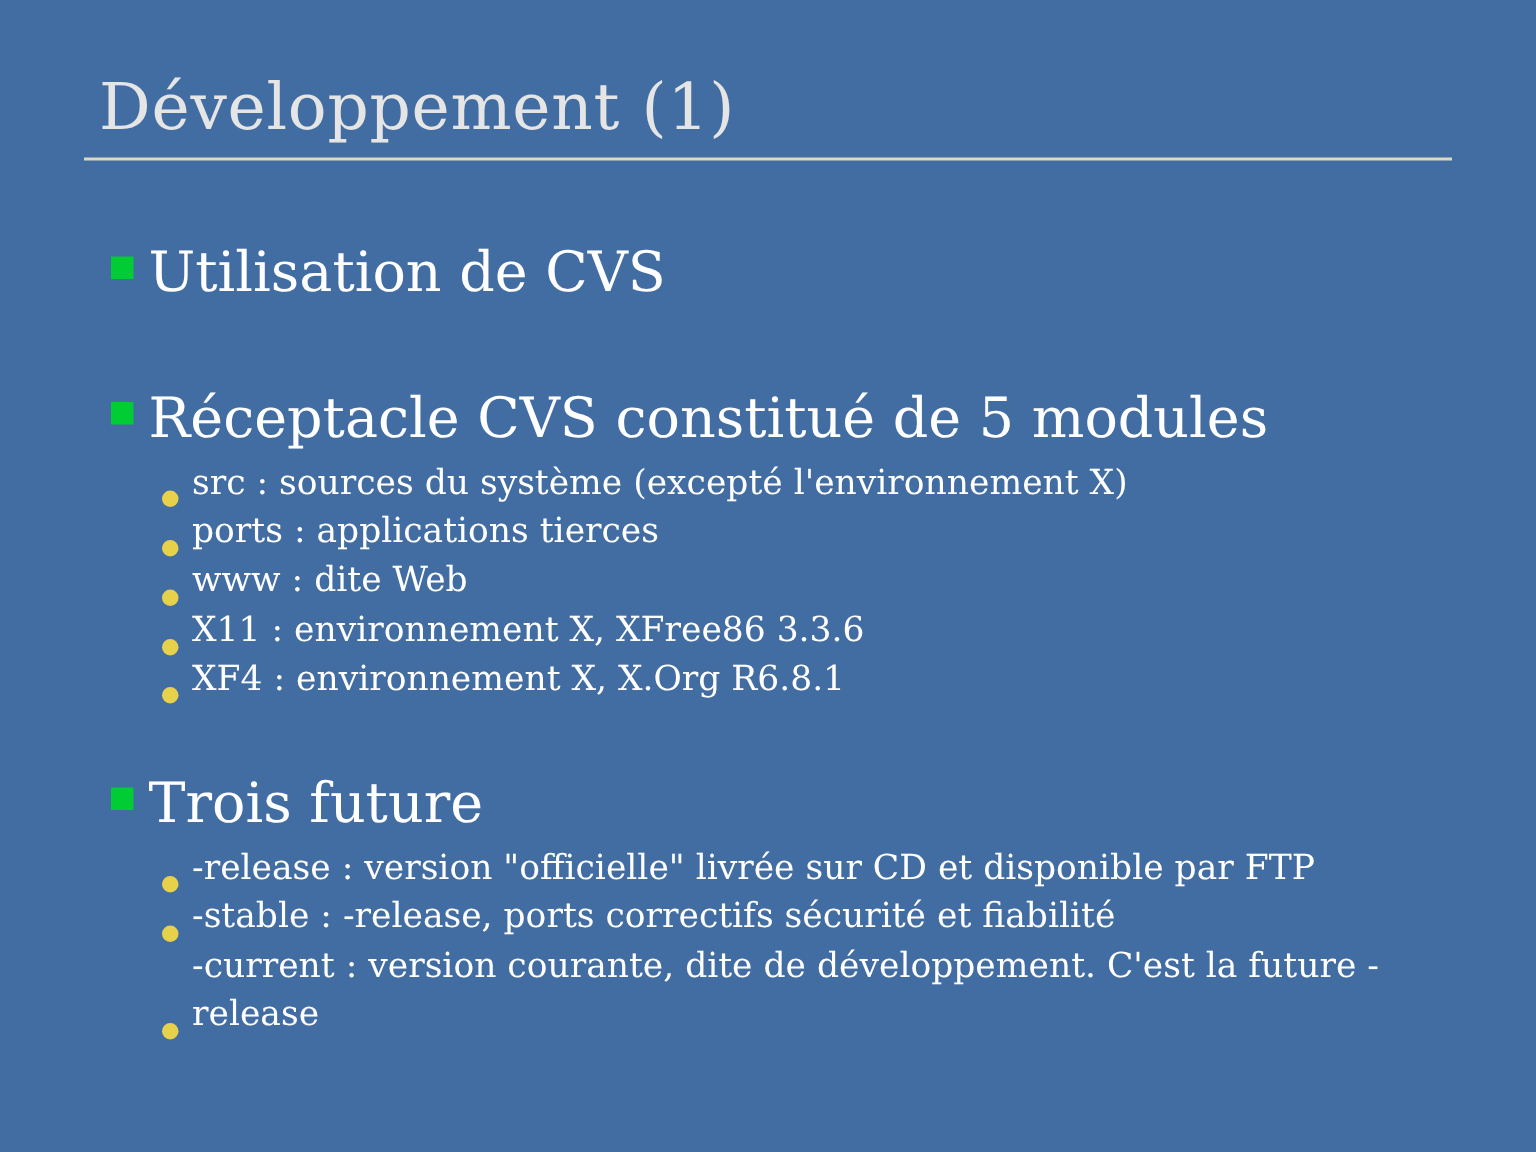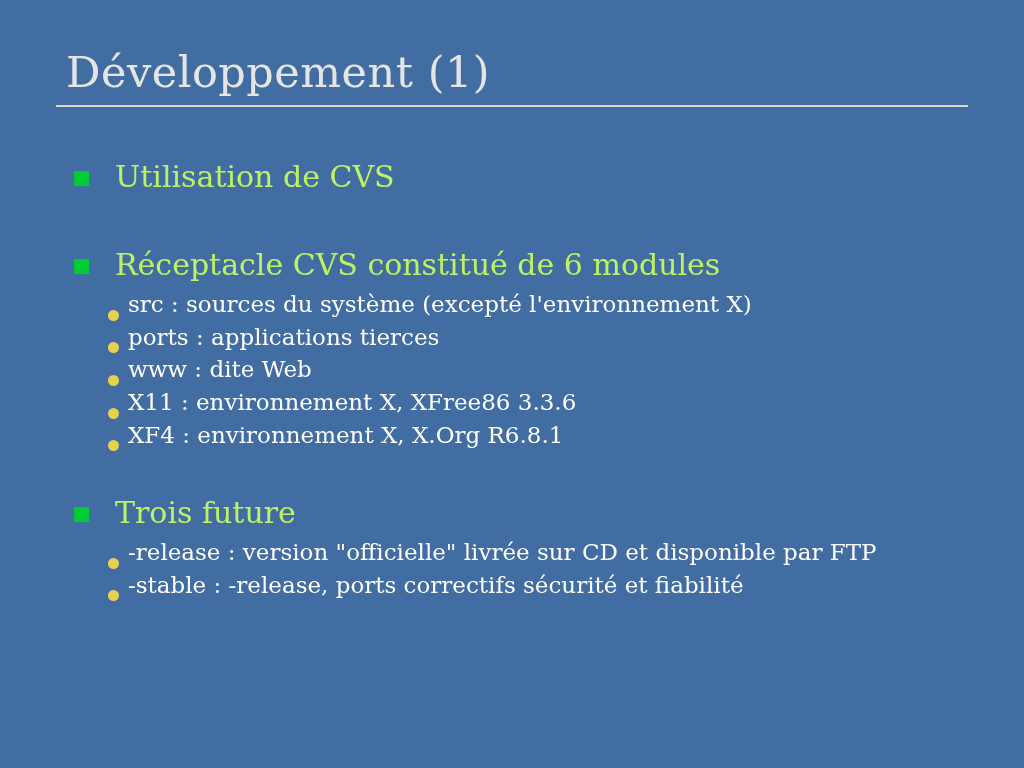--- a/index.html
+++ b/index.html
@@ -54,24 +54,23 @@
   }
   .l1-bullet {
     width: 15px;
     height: 15px;
     background: #00cc33;
     margin-top: 13px;
     margin-right: 10px;
     flex: 0 0 auto;
   }
   .l1-text {
-    font-size: 30px;
-    color: #bef264;
+    font-size: 37px;
+    color: #ffffff;
     line-height: 1.28;
-    margin-left: 16px;
   }
   .sub-list {
     margin: 4px 0 0 34px;
   }
   .l2 {
     display: flex;
     align-items: flex-end;
     margin-bottom: 1px;
   }
   .l2-bullet {
@@ -113,21 +112,21 @@
         <span class="l1-bullet"></span>
         <span class="l1-text">Utilisation de CVS</span>
       </div>
     </div>
 
     <div class="gap-lg"></div>
 
     <div class="bullet-group">
       <div class="l1">
         <span class="l1-bullet"></span>
-        <span class="l1-text">Réceptacle CVS constitué de 6 modules</span>
+        <span class="l1-text">Réceptacle CVS constitué de 5 modules</span>
       </div>
       <div class="sub-list">
         <div class="l2">
           <span class="l2-bullet"></span>
           <span class="l2-text">src : sources du système (excepté l'environnement X)</span>
         </div>
         <div class="l2">
           <span class="l2-bullet"></span>
           <span class="l2-text">ports : applications tierces</span>
         </div>
@@ -155,17 +154,21 @@
       </div>
       <div class="sub-list">
         <div class="l2">
           <span class="l2-bullet"></span>
           <span class="l2-text">-release : version "officielle" livrée sur CD et disponible par FTP</span>
         </div>
         <div class="l2">
           <span class="l2-bullet"></span>
           <span class="l2-text">-stable : -release, ports correctifs sécurité et fiabilité</span>
         </div>
+        <div class="l2">
+          <span class="l2-bullet"></span>
+          <span class="l2-text">-current : version courante, dite de développement. C'est la future -release</span>
+        </div>
       </div>
     </div>
 
   </div>
 </div>
 
 </body></html>

